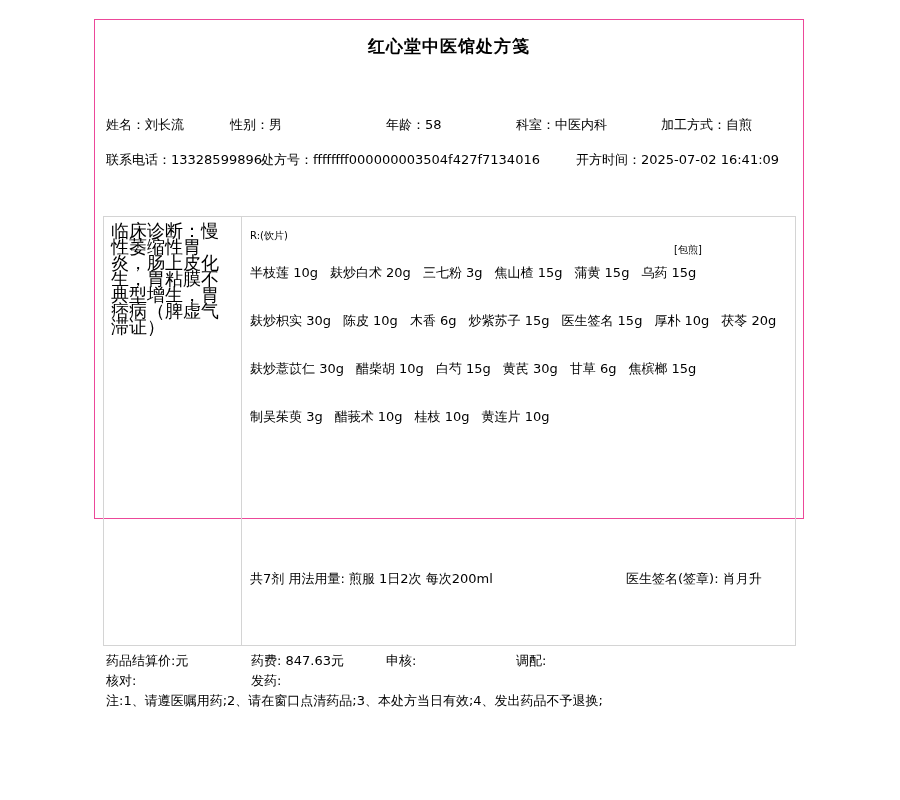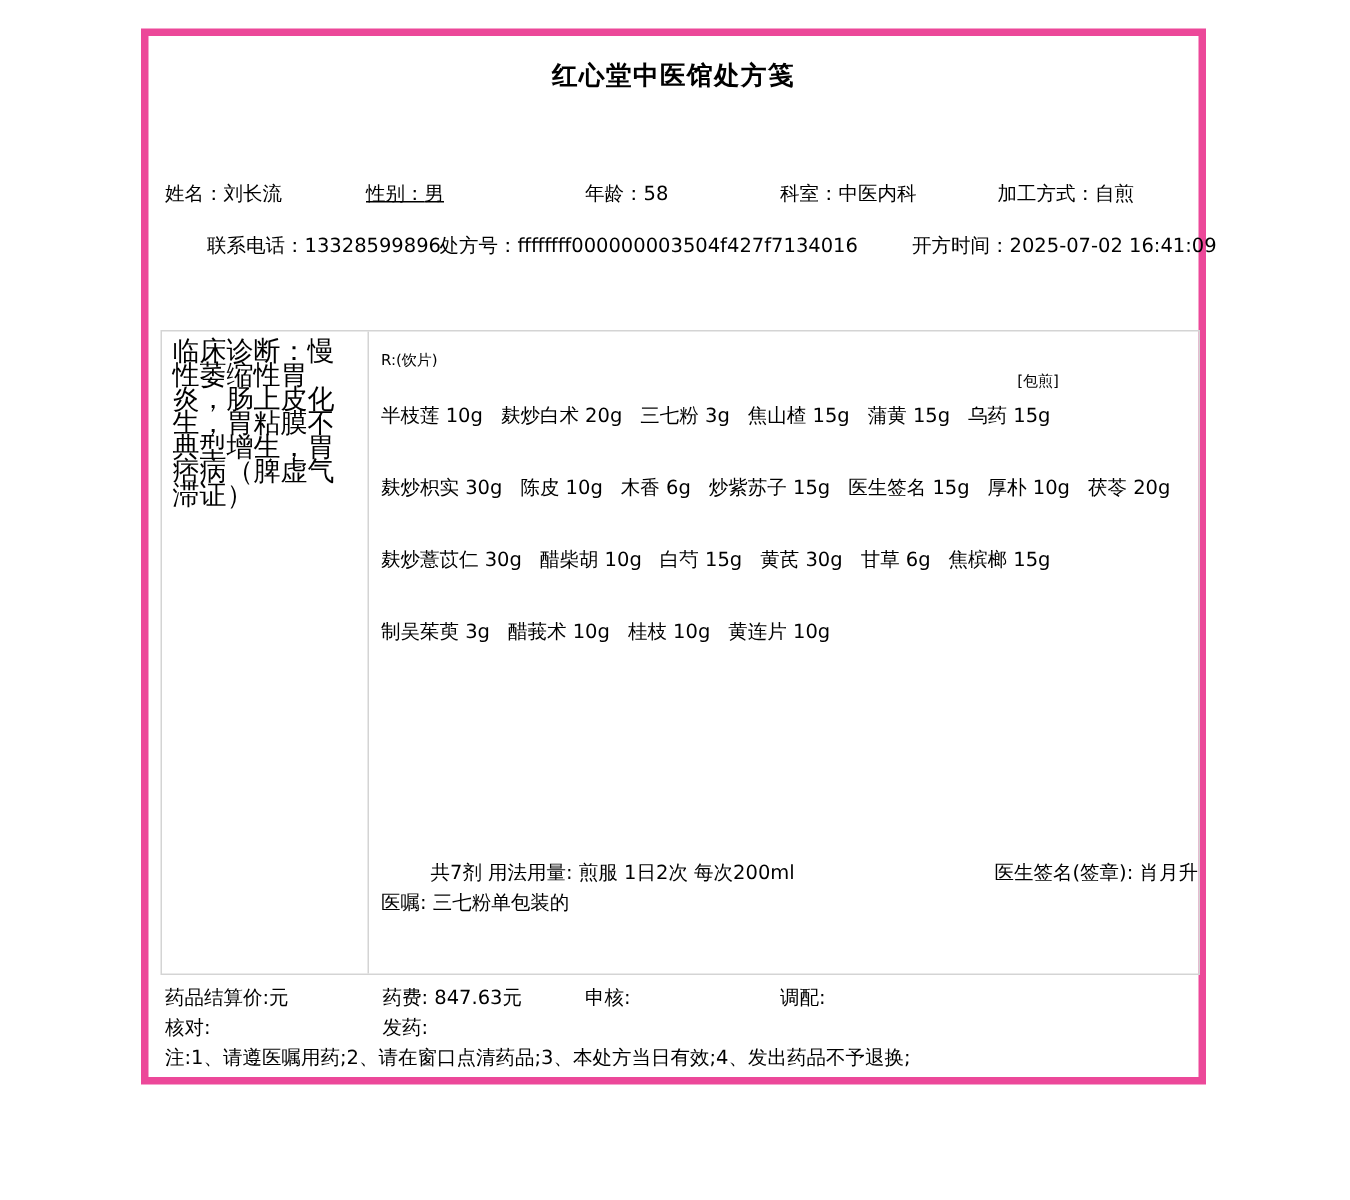--- a/index.html
+++ b/index.html
@@ -14,42 +14,42 @@
     width: 900px;
     height: 800px;
     background: #ffffff;
     overflow: hidden;
   }
   .sheet {
     position: absolute;
     left: 94px;
     top: 19px;
     width: 710px;
-    height: 704px;
-    border: 5px solid #ec4899;
+    height: 500px;
+    border: 1px solid #ec4899;
     background: #fff;
     box-sizing: border-box;
   }
   .title {
     position: absolute;
     top: 15px;
     left: 0;
     width: 100%;
     text-align: center;
     font-size: 17px;
     font-weight: bold;
     letter-spacing: 1px;
   }
   .hdr-item, .f-item {
     position: absolute;
     font-size: 13px;
     white-space: nowrap;
   }
   .row1 .hdr-item { top: 96px; }
-  .row2 .hdr-item { top: 131px; margin-left: 28px; }
+  .row2 .hdr-item { top: 131px; }
 
   .rx-box {
     position: absolute;
     left: 8px;
     top: 196px;
     width: 693px;
     height: 430px;
     border: 1px solid #d4d4d4;
     box-sizing: border-box;
     display: flex;
@@ -86,33 +86,33 @@
     font-size: 13px;
   }
   .rx-footer {
     position: absolute;
     left: 8px;
     right: 8px;
     top: 352px;
     font-size: 13px;
     line-height: 20px;
   }
-  .usage-row { position: relative; height: 20px; white-space: nowrap; margin-left: 33px; }
+  .usage-row { position: relative; height: 20px; white-space: nowrap; }
   .doctor-sign { position: absolute; left: 376px; top: 0; white-space: nowrap; }
 
   .footer .f-item { white-space: nowrap; }
   .f-r1 { top: 632px; }
   .f-r2 { top: 652px; }
   .f-r3 { top: 672px; }
   .c1 { left: 11px; }
   .c2 { left: 156px; }
   .c3 { left: 291px; }
   .c4 { left: 421px; }
   .hc1 { left: 11px; }
-  .hc2 { left: 145px; text-decoration: underline; }
+  .hc2 { left: 135px; }
   .hc3 { left: 291px; }
   .hc4 { left: 421px; }
   .hc5 { left: 566px; }
   .h2c2 { left: 166px; }
   .h2c3 { left: 481px; }
 </style>
 </head>
 <body>
 
 <div class="canvas">
@@ -172,23 +172,20 @@
               <span class="herb-item">醋莪术 10g</span>
               <span class="herb-item">桂枝 10g</span>
               <span class="herb-item">黄连片 10g</span>
             </div>
           </div>
         <div class="rx-footer">
           <div class="usage-row">
             <span>共7剂 用法用量: 煎服 1日2次 每次200ml</span>
             <span class="doctor-sign"><span>医生签名(签章): </span><span>肖月升</span></span>
           </div>
-          <div class="advice-row">
-            <span>医嘱: </span><span>三七粉单包装的</span>
-          </div>
         </div>
       </div>
     </div>
 
     <div class="footer">
       <span class="f-item f-r1 c1"><span>药品结算价:</span><span>元</span></span>
       <span class="f-item f-r1 c2"><span>药费: </span><span>847.63元</span></span>
       <span class="f-item f-r1 c3">申核:</span>
       <span class="f-item f-r1 c4">调配:</span>
       <span class="f-item f-r2 c1">核对:</span>

